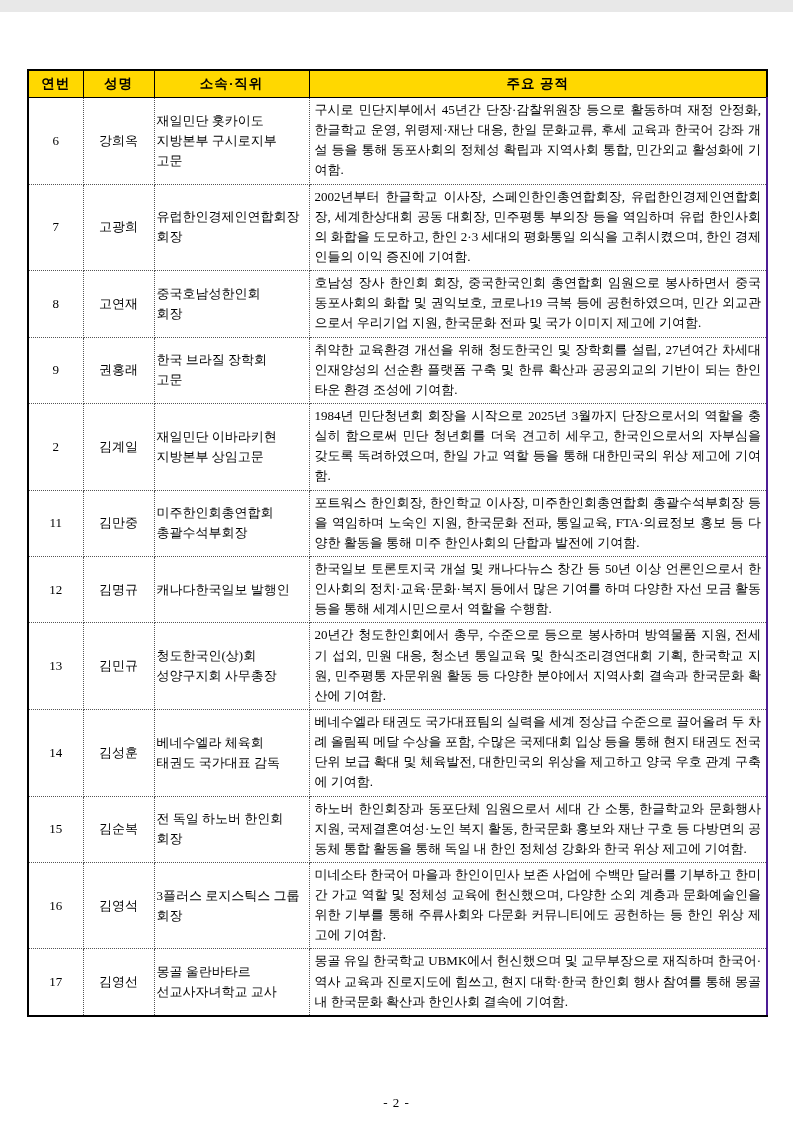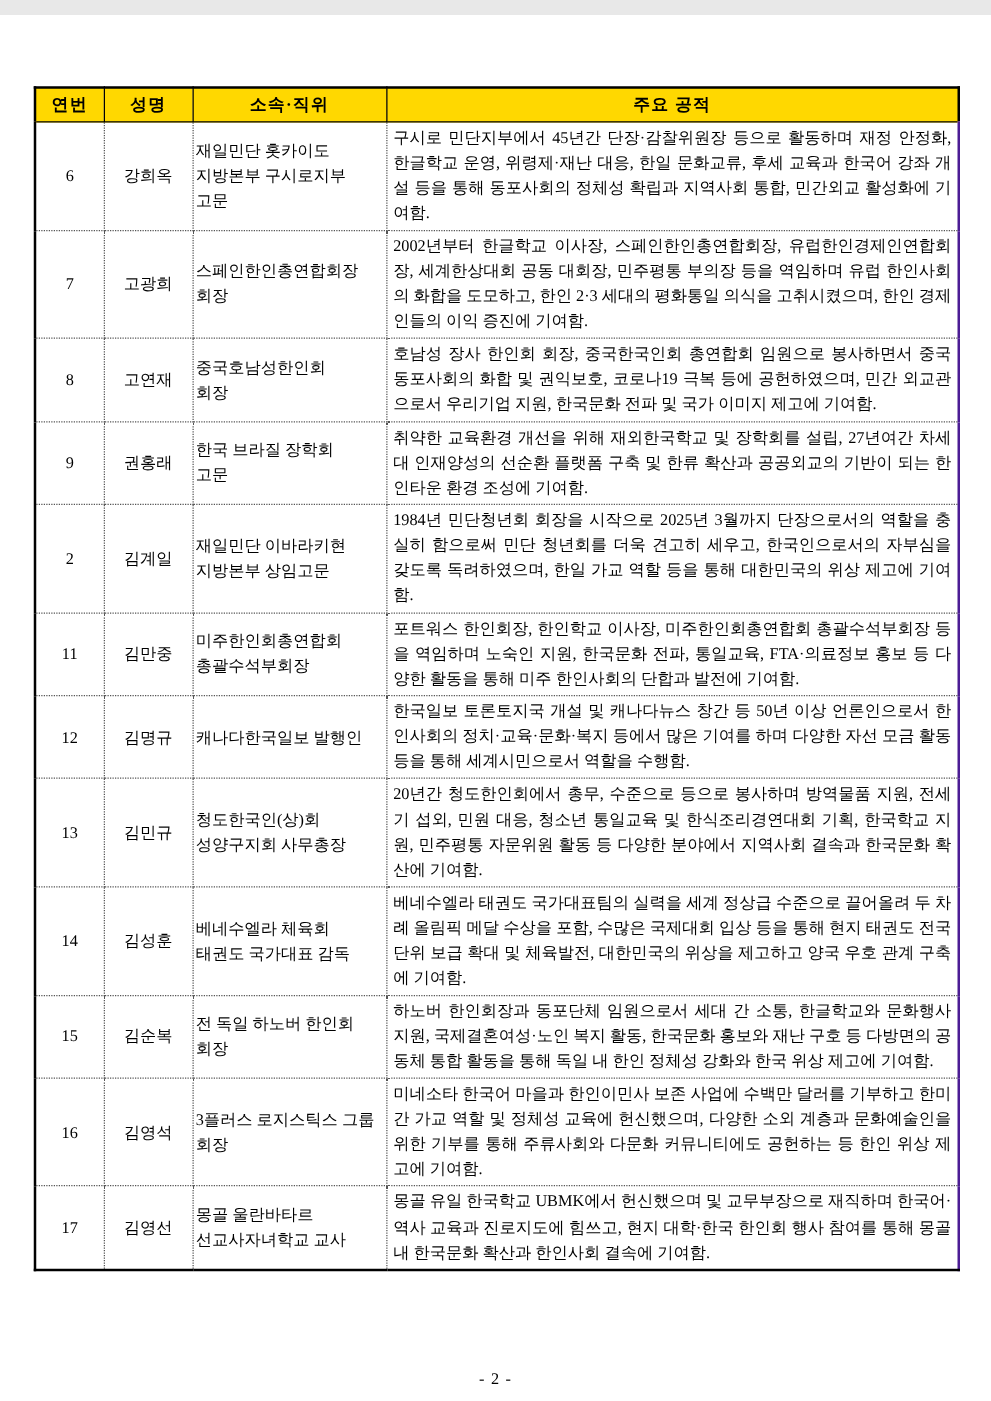--- a/index.html
+++ b/index.html
@@ -110,39 +110,39 @@
     <td class="c-name">강희옥</td>
     <td class="c-aff">재일민단 홋카이도
 지방본부 구시로지부
 고문</td>
     <td class="c-ach">구시로 민단지부에서 45년간 단장·감찰위원장 등으로 활동하며 재정 안정화, 한글학교 운영, 위령제·재난 대응, 한일 문화교류, 후세 교육과 한국어 강좌 개설 등을 통해 동포사회의 정체성 확립과 지역사회 통합, 민간외교 활성화에 기여함.</td>
   </tr>
 
   <tr>
     <td class="c-no">7</td>
     <td class="c-name">고광희</td>
-    <td class="c-aff">스페인한인총연합회장
+    <td class="c-aff">유럽한인경제인연합회장
 회장</td>
     <td class="c-ach">2002년부터 한글학교 이사장, 스페인한인총연합회장, 유럽한인경제인연합회장, 세계한상대회 공동 대회장, 민주평통 부의장 등을 역임하며 유럽 한인사회의 화합을 도모하고, 한인 2·3 세대의 평화통일 의식을 고취시켰으며, 한인 경제인들의 이익 증진에 기여함.</td>
   </tr>
 
   <tr>
     <td class="c-no">8</td>
     <td class="c-name">고연재</td>
     <td class="c-aff">중국호남성한인회
 회장</td>
     <td class="c-ach">호남성 장사 한인회 회장, 중국한국인회 총연합회 임원으로 봉사하면서 중국 동포사회의 화합 및 권익보호, 코로나19 극복 등에 공헌하였으며, 민간 외교관으로서 우리기업 지원, 한국문화 전파 및 국가 이미지 제고에 기여함.</td>
   </tr>
 
   <tr>
     <td class="c-no">9</td>
     <td class="c-name">권홍래</td>
     <td class="c-aff">한국 브라질 장학회
 고문</td>
-    <td class="c-ach">취약한 교육환경 개선을 위해 재외한국학교 및 장학회를 설립, 27년여간 차세대 인재양성의 선순환 플랫폼 구축 및 한류 확산과 공공외교의 기반이 되는 한인타운 환경 조성에 기여함.</td>
+    <td class="c-ach">취약한 교육환경 개선을 위해 청도한국인 및 장학회를 설립, 27년여간 차세대 인재양성의 선순환 플랫폼 구축 및 한류 확산과 공공외교의 기반이 되는 한인타운 환경 조성에 기여함.</td>
   </tr>
 
   <tr>
     <td class="c-no">2</td>
     <td class="c-name">김계일</td>
     <td class="c-aff">재일민단 이바라키현
 지방본부 상임고문</td>
     <td class="c-ach">1984년 민단청년회 회장을 시작으로 2025년 3월까지 단장으로서의 역할을 충실히 함으로써 민단 청년회를 더욱 견고히 세우고, 한국인으로서의 자부심을 갖도록 독려하였으며, 한일 가교 역할 등을 통해 대한민국의 위상 제고에 기여함.</td>
   </tr>
 

